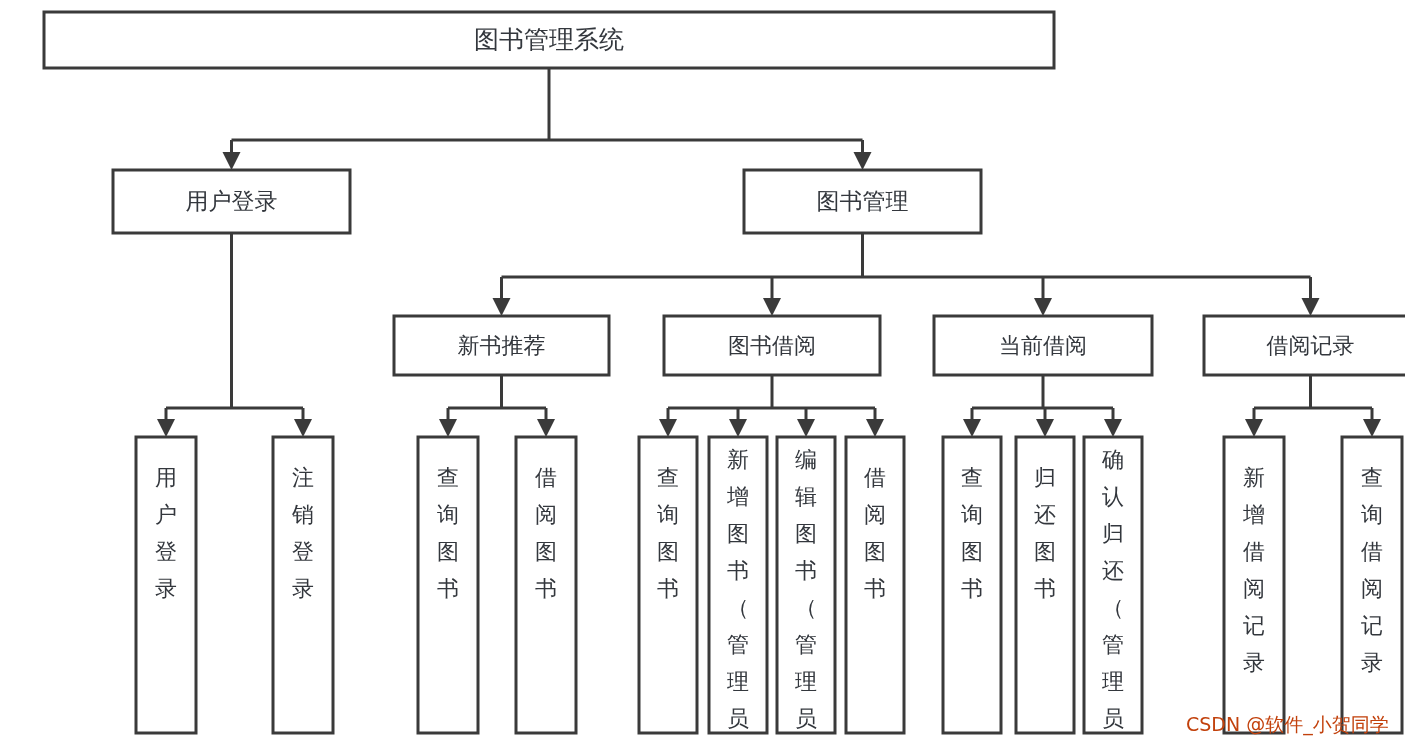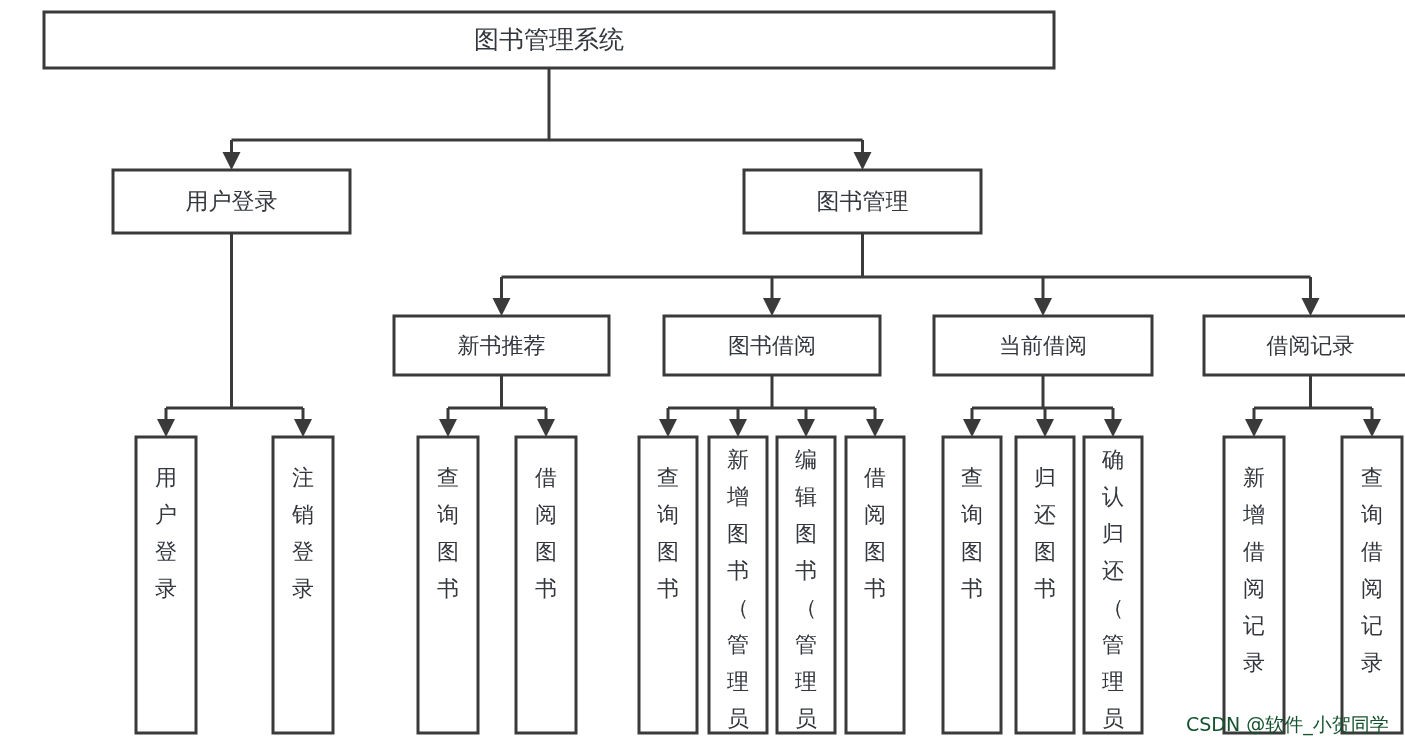--- a/index.html
+++ b/index.html
@@ -228,13 +228,13 @@
           <text x="1340" y="522" class="vchar">询</text>
           <text x="1340" y="559" class="vchar">借</text>
           <text x="1340" y="596" class="vchar">阅</text>
           <text x="1340" y="633" class="vchar">记</text>
           <text x="1340" y="670" class="vchar">录</text>
         </g>
       </g>
   </svg>
 </div>
 
-<div class="watermark" style="left: 1186px; top: 712px; color: #14532d;">CSDN @软件_小贺同学</div>
+<div class="watermark" style="left: 1186px; top: 712px; color: #c2410c;">CSDN @软件_小贺同学</div>
 
 </body></html>

